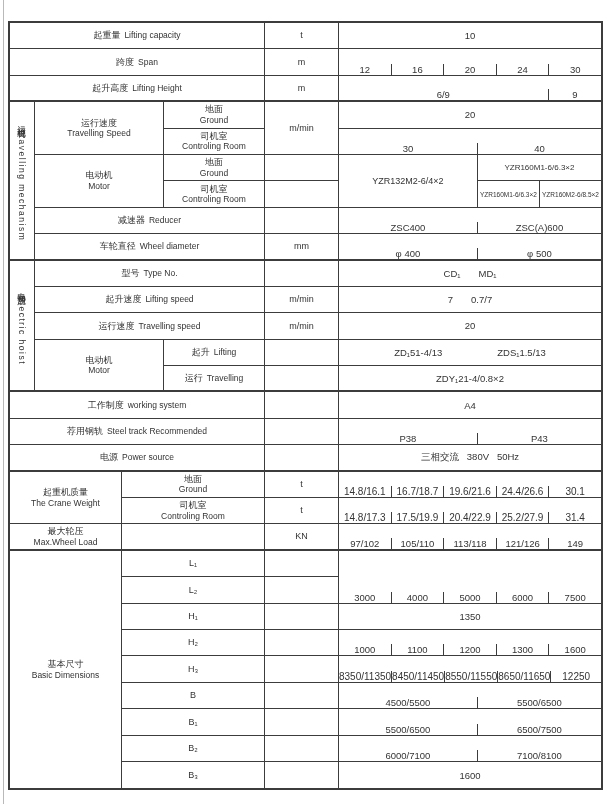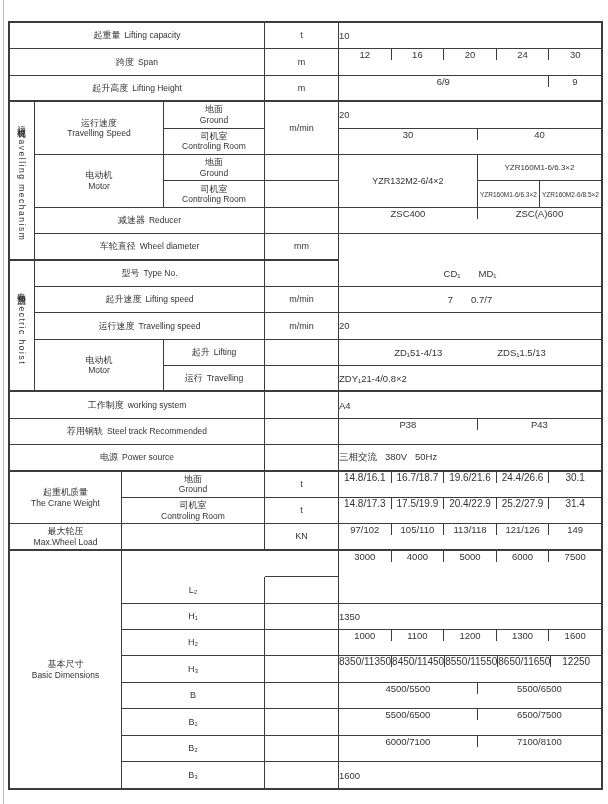--- a/index.html
+++ b/index.html
@@ -31,29 +31,29 @@
   
   .vlab{
     border-right:1px solid #3c3c3c;border-bottom:1px solid #3c3c3c;
     display:flex;align-items:center;justify-content:center;
     writing-mode:vertical-lr;text-orientation:mixed;
     font-size:8.5px;letter-spacing:1.5px;overflow:hidden;
   }
   
   .strip{
     border-bottom:1px solid #3c3c3c;display:flex;flex-direction:row;
-    align-items:flex-start;font-size:9.5px;overflow:hidden;
+    align-items:flex-end;font-size:9.5px;overflow:hidden;
   }
   .strip .dc{flex:1;display:flex;align-items:center;justify-content:center;border-right:1px solid #3c3c3c;text-align:center;}
   .strip .dc:last-child{border-right:none;}
   .strip .w53{flex:0 0 53%;}
   .strip .w80{flex:0 0 80%;}
   .strip.pair{align-items:center;justify-content:center;gap:18px;}
   .strip.pairw{align-items:center;justify-content:center;gap:55px;}
-  .strip.solo{align-items:center;}
+  .strip.solo{align-items:center;justify-content:center;}
   .pre{white-space:pre;}
   
   .cx{display:flex;flex-direction:row;border-bottom:1px solid #3c3c3c;font-size:9px;overflow:hidden;}
   .cx .half-l{flex:0 0 53%;border-right:1px solid #3c3c3c;display:flex;align-items:center;justify-content:center;}
   .cx .half-r{flex:1;display:flex;flex-direction:column;}
   .cx .half-r .top{flex:1;border-bottom:1px solid #3c3c3c;display:flex;align-items:center;justify-content:center;font-size:8px;}
   .cx .half-r .bot{flex:1;display:flex;flex-direction:row;}
   .cx .half-r .bot .q{flex:1;display:flex;align-items:center;justify-content:center;font-size:6.5px;white-space:nowrap;overflow:hidden;}
   .cx .half-r .bot .q:first-child{border-right:1px solid #3c3c3c;}
   
@@ -198,20 +198,28 @@
       </div>
   </div>
 
   <div class="c one t2" style="grid-area:9/2/10/5">
     <span class="zh">车轮直径</span>
     <span class="en">Wheel diameter</span>
   </div>
   <div class="c t2" style="grid-area:9/5/10/6">
     <span>mm</span>
   </div>
+  <div class="strip t2" style="grid-area:9/6/10/7">
+    <div class="dc w53">
+        <span class="pre">φ 400</span>
+      </div>
+    <div class="dc">
+        <span class="pre">φ 500</span>
+      </div>
+  </div>
 
   <div class="vlab t2" style="grid-area:10/1/15/2">
     <span>电动葫芦 Electric hoist</span>
   </div>
 
   <div class="c one bold" style="grid-area:10/2/11/5">
     <span class="zh">型号</span>
     <span class="en">Type No.</span>
   </div>
   <div class="c" style="grid-area:10/5/11/6"></div>
@@ -374,20 +382,23 @@
     <div class="dc">
         <span>149</span>
       </div>
   </div>
 
   <div class="c eb" style="grid-area:21/1/30/3">
     <span class="zh">基本尺寸</span>
     <span class="en">Basic  Dimensions</span>
   </div>
 
+  <div class="c" style="grid-area:21/3/22/5">
+    <span>L₁</span>
+  </div>
   <div class="c" style="grid-area:21/5/22/6"></div>
   <div class="c" style="grid-area:22/3/23/5">
     <span>L₂</span>
   </div>
   <div class="c" style="grid-area:22/5/23/6"></div>
   <div class="strip" style="grid-area:21/6/23/7">
     <div class="dc">
         <span>3000</span>
       </div>
     <div class="dc">

